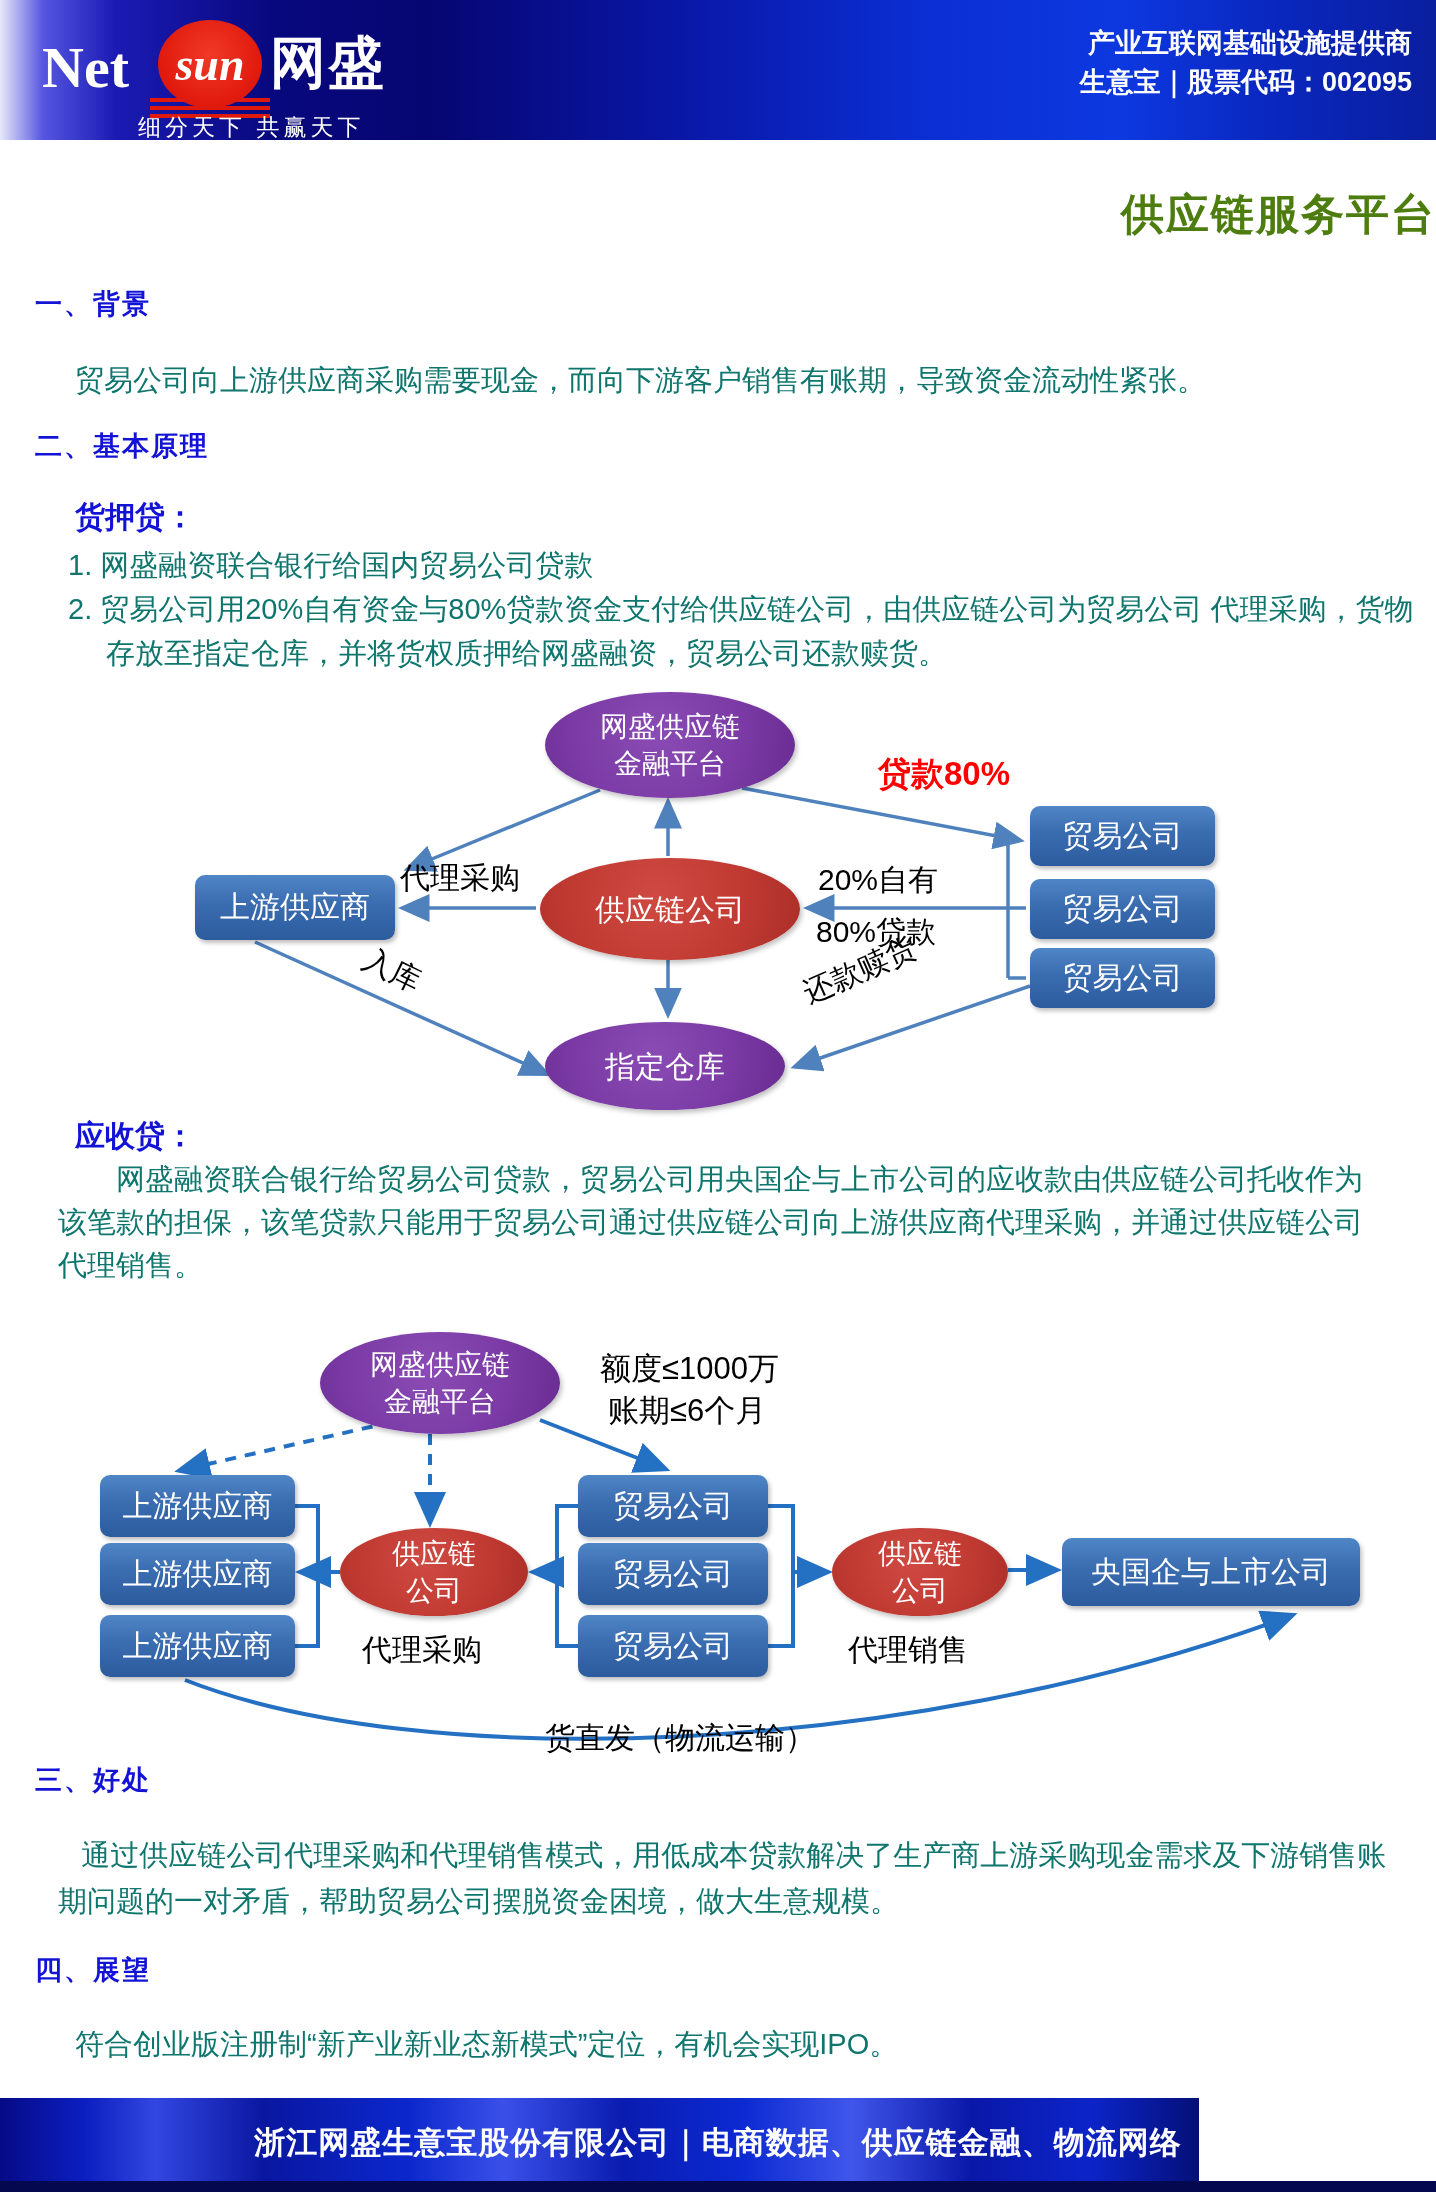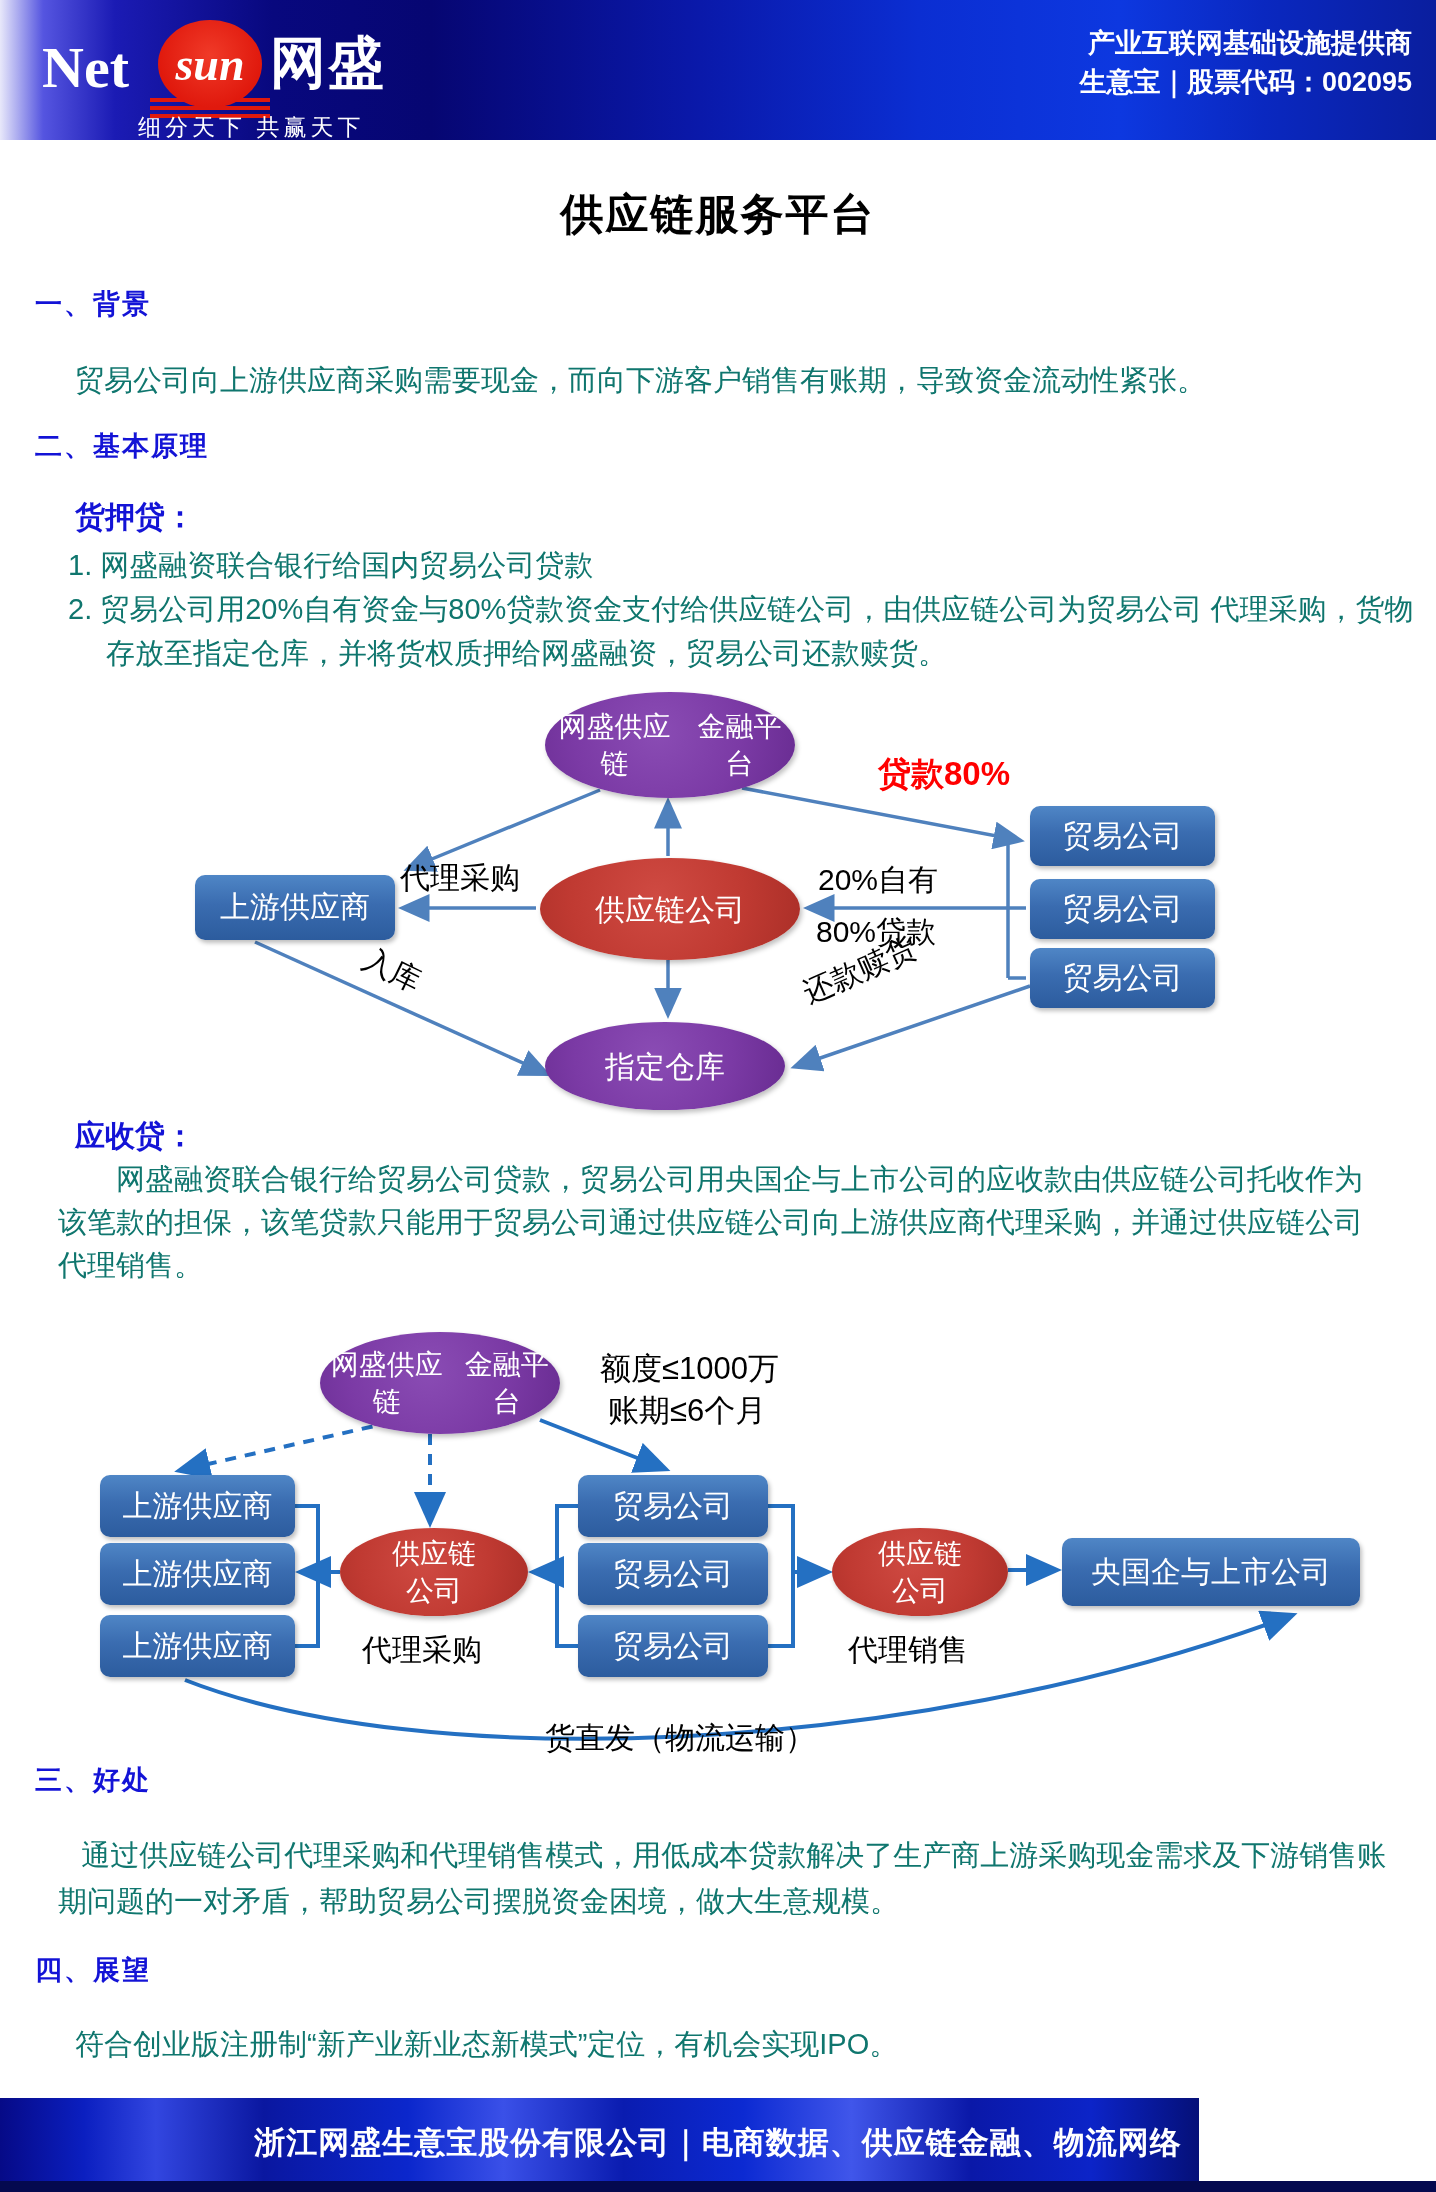--- a/index.html
+++ b/index.html
@@ -13,31 +13,31 @@
   .sun-circle{position:absolute;left:158px;top:20px;width:104px;height:88px;border-radius:50%;
     background:radial-gradient(circle at 50% 40%,#f03a28 0%,#e0190d 70%);display:flex;align-items:center;justify-content:center;}
   .sun-circle span{color:#fff;font-family:"Liberation Serif","DejaVu Serif",serif;font-style:italic;font-weight:700;font-size:46px;}
   .sun-stripes{position:absolute;left:150px;top:98px;width:120px;height:22px;
     background:repeating-linear-gradient(180deg,#e0190d 0 4px,rgba(0,0,0,0) 4px 8px);}
   .logo-cn{position:absolute;left:270px;top:26px;color:#fff;font-size:56px;font-weight:700;letter-spacing:2px;}
   .slogan{position:absolute;left:138px;top:112px;color:#fff;font-size:23px;letter-spacing:4px;}
   .tagline{position:absolute;right:24px;top:24px;text-align:right;color:#fff;font-weight:700;font-size:27px;line-height:39px;}
 
   
-  .doc-title{position:absolute;left:0;top:186px;width:1436px;text-align:center;color:#000000;font-size:43px;font-weight:700;letter-spacing:2px;}
+  .doc-title{position:absolute;left:0;top:186px;width:1436px;text-align:right;color:#4d7c0f;font-size:43px;font-weight:700;letter-spacing:2px;}
   .sec-head{position:absolute;left:35px;color:#1313d6;font-size:27px;font-weight:700;letter-spacing:2px;}
   .sub-head{position:absolute;left:75px;color:#1313d6;font-size:30px;font-weight:700;}
   .body-text{position:absolute;color:#0f766e;font-size:29px;line-height:44px;}
 
   
   .blue-box{position:absolute;border-radius:10px;color:#fff;font-size:30px;display:flex;align-items:center;justify-content:center;
     background:linear-gradient(180deg,#4f86c6 0%,#3a6cb0 45%,#2c5c9e 100%);box-shadow:2px 3px 4px rgba(0,0,0,0.25);}
   .red-ellipse{position:absolute;border-radius:50%;color:#fff;display:flex;flex-direction:column;align-items:center;justify-content:center;
     background:radial-gradient(circle at 45% 38%,#cf4a42 0%,#c03a32 55%,#a92e27 100%);box-shadow:2px 3px 5px rgba(0,0,0,0.25);}
-  .purple-ellipse{position:absolute;border-radius:50%;color:#fff;display:flex;flex-direction:row;align-items:center;justify-content:center;
+  .purple-ellipse{position:absolute;border-radius:50%;color:#fff;display:flex;flex-direction:column;align-items:center;justify-content:center;
     background:radial-gradient(circle at 45% 38%,#8a4cb4 0%,#7b3aa5 55%,#672b90 100%);box-shadow:2px 3px 5px rgba(0,0,0,0.25);}
   .red-ellipse div,.purple-ellipse div{font-size:28px;line-height:37px;text-align:center;}
   .d-label{position:absolute;color:#000;font-size:30px;white-space:nowrap;}
   .d-label-red{position:absolute;color:#ff0000;font-size:33px;font-weight:700;white-space:nowrap;margin-top:40px;}
   svg.arrows{position:absolute;left:0;pointer-events:none;}
 
   
   .footer{position:absolute;left:0;top:2098px;width:1199px;height:94px;
     background:linear-gradient(90deg,#060a87 0%,#0b1fc0 7%,#3246e0 13%,#0a17a0 22%,#0b27cc 34%,#3a50e8 42%,#0a1cb0 52%,#0c2ad2 62%,#4056ea 71%,#0a18a8 81%,#0c24c8 91%,#051078 100%);}
   .footer-text{position:absolute;left:0;top:24px;width:1436px;text-align:center;color:#fff;font-size:31px;font-weight:700;letter-spacing:1px;}

